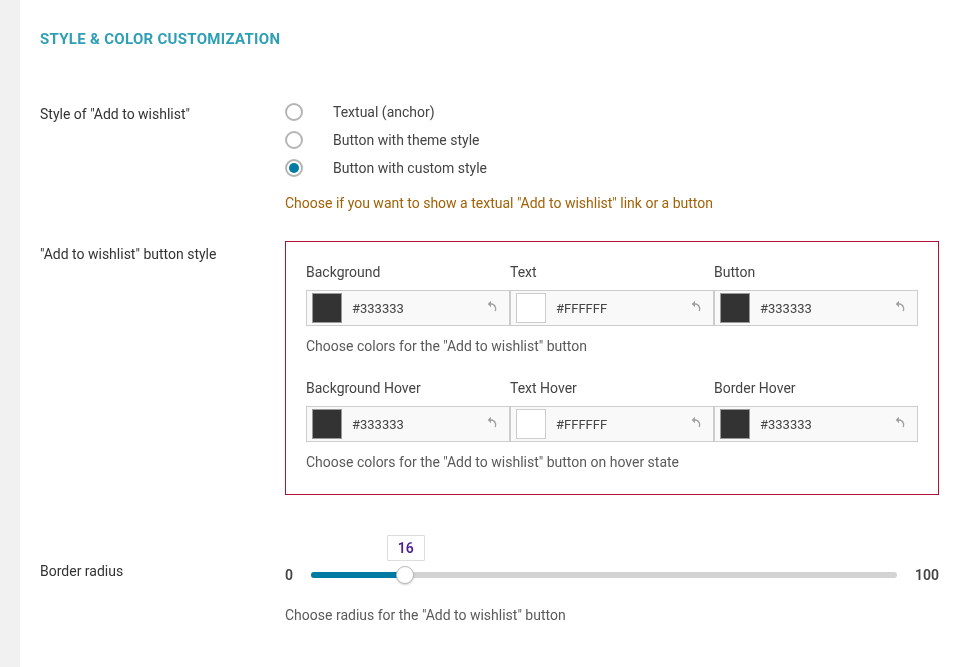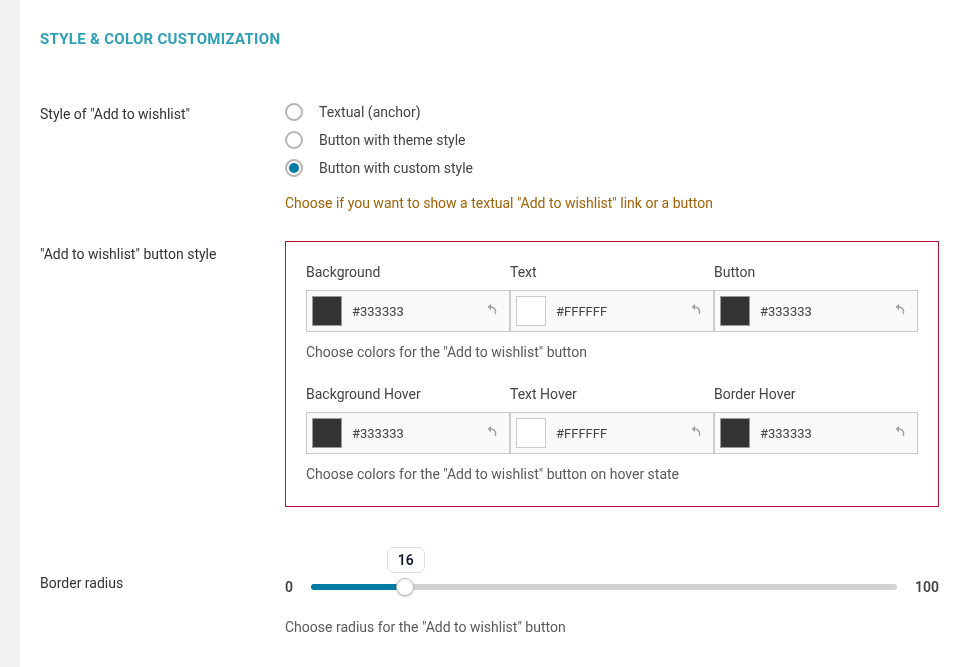--- a/index.html
+++ b/index.html
@@ -33,21 +33,21 @@
       font-size: 14px;
       padding-top: 3px;
     }
     .field-content {
       flex: 1;
     }
     .radio-list { display: flex; flex-direction: column; gap: 10px; }
     .radio-option {
       display: flex;
       align-items: center;
-      gap: 16px;
+      gap: 30px;
       cursor: pointer;
     }
     .radio-circle {
       width: 18px;
       height: 18px;
       border: 2px solid #b5b5b5;
       border-radius: 50%;
       display: flex;
       align-items: center;
       justify-content: center;
@@ -90,21 +90,21 @@
       flex: 1;
     }
     .color-cell-label {
       color: #444;
       font-size: 14px;
       margin-bottom: 10px;
     }
     .color-picker {
       border: 1px solid #ccc;
       background: #f9f9f9;
-      height: 42px;
+      height: 36px;
       display: flex;
       align-items: center;
       padding: 5px 10px 5px 5px;
       gap: 10px;
     }
     .swatch {
       width: 30px;
       height: 30px;
       border: 1px solid #999;
       flex-shrink: 0;
@@ -135,24 +135,24 @@
       flex: 1;
       position: relative;
       padding-top: 32px;
     }
     .slider-tooltip {
       position: absolute;
       top: 0;
       background: #fff;
       border: 1px solid #ddd;
       padding: 4px 10px;
-      color: #0f172a;
+      color: #4c1d95;
       font-weight: 600;
       font-size: 14px;
-      border-radius: 7px;
+      border-radius: 1px;
       transform: translateX(-50%);
     }
     .slider-track-wrap {
       display: flex;
       align-items: center;
       gap: 18px;
     }
     .slider-min, .slider-max {
       color: #444;
       font-weight: 600;

